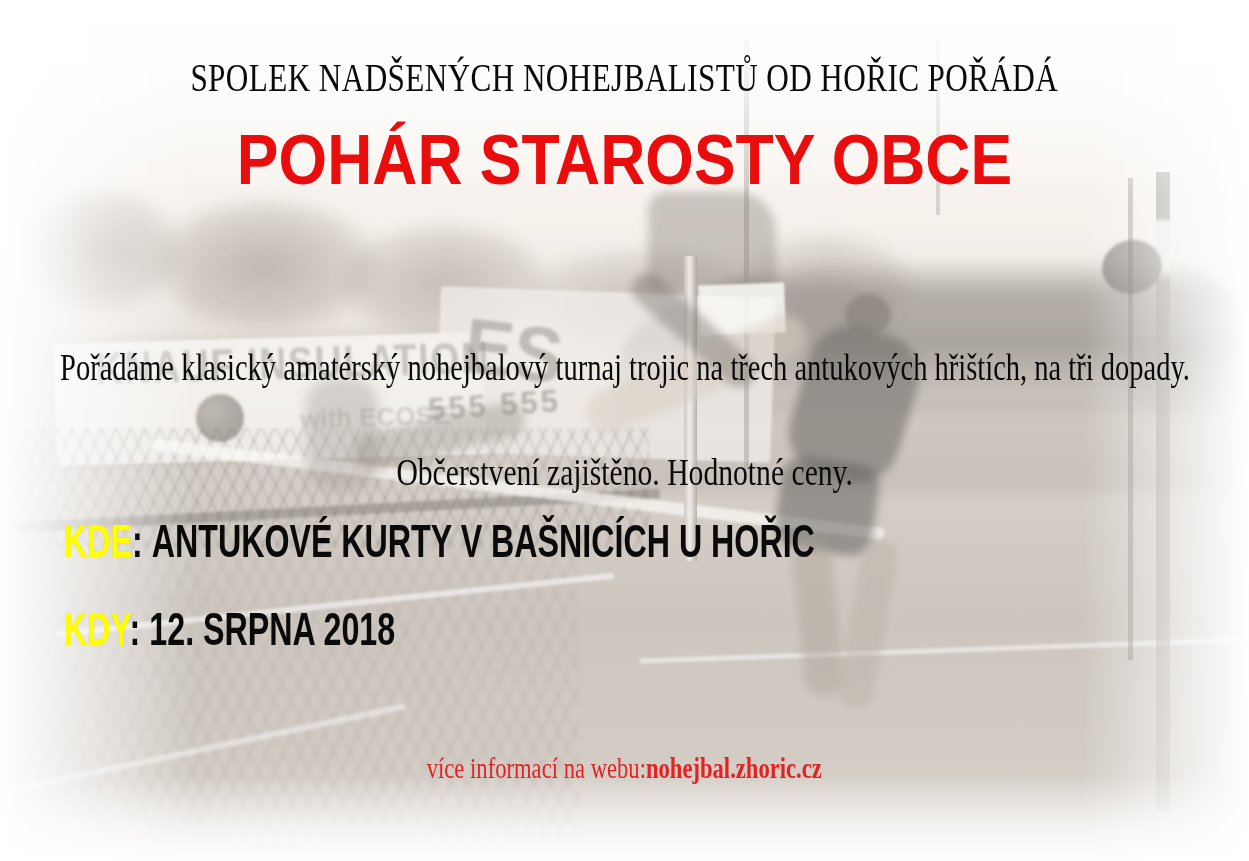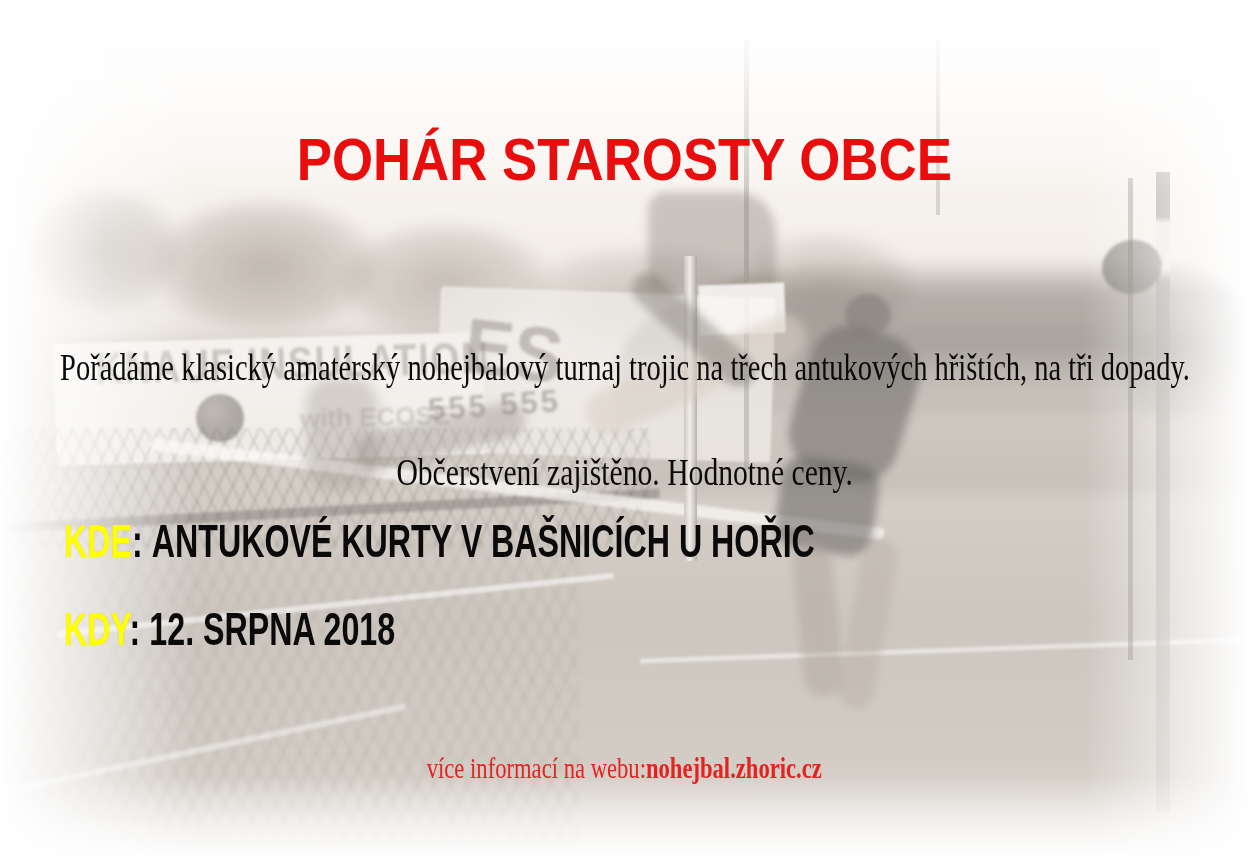--- a/index.html
+++ b/index.html
@@ -97,21 +97,21 @@
   .vig-bottom{left:0;right:0;bottom:0;height:85px;background:linear-gradient(0deg,#fff 0%,rgba(255,255,255,.7) 40%,rgba(255,255,255,0) 100%);}
 
   
   .content{position:absolute;inset:0;z-index:2;}
   .line{position:absolute;left:0;right:0;text-align:center;}
   .cx{display:inline-block;transform:scaleX(.78);transform-origin:50% 50%;white-space:nowrap;}
   .cxl{display:inline-block;transform:scaleX(.70);transform-origin:0 50%;white-space:nowrap;}
   .org-line{top:54px;font-size:40px;letter-spacing:.5px;}
   .title{position:absolute;top:108px;left:0;right:0;text-align:center;
       font-family:"Liberation Sans",sans-serif;font-weight:bold;color:#e90d0d;
-      font-size:60px;line-height:104px;}
+      font-size:71px;line-height:104px;}
   .title .cxt{display:inline-block;transform:scaleX(.88);transform-origin:50% 50%;white-space:nowrap;}
   .para{position:absolute;top:344px;left:50%;width:1580px;margin-left:-790px;
       transform:scaleX(.75);transform-origin:50% 0;text-align:center;
       font-size:38px;line-height:46px;}
   .note-line{top:450px;font-size:38px;}
   .detail-row{position:absolute;left:0;right:0;height:52px;
       font-family:"Liberation Sans",sans-serif;font-weight:bold;font-size:46px;line-height:50px;}
   .row-kde{top:516px;}
   .row-kdy{top:604px;}
   .row-zah{top:685px;}
@@ -173,20 +173,23 @@
     <div class="shape leg-b"></div>
     <div class="veil"></div>
     <div class="vig vig-top"></div>
     <div class="vig vig-left"></div>
     <div class="vig vig-right"></div>
     <div class="vig vig-bottom"></div>
   </div>
 
   <div class="content">
 
+    <div class="line org-line">
+      <span class="cx">SPOLEK NADŠENÝCH NOHEJBALISTŮ OD HOŘIC POŘÁDÁ</span>
+    </div>
 
     <div class="title">
       <div><span class="cxt">POHÁR STAROSTY OBCE</span></div>
     </div>
 
     <div class="para">Pořádáme klasický amatérský nohejbalový turnaj trojic na třech antukových hřištích, na tři dopady.</div>
 
     <div class="line note-line">
       <span class="cx">Občerstvení zajištěno. Hodnotné ceny.</span>
     </div>

